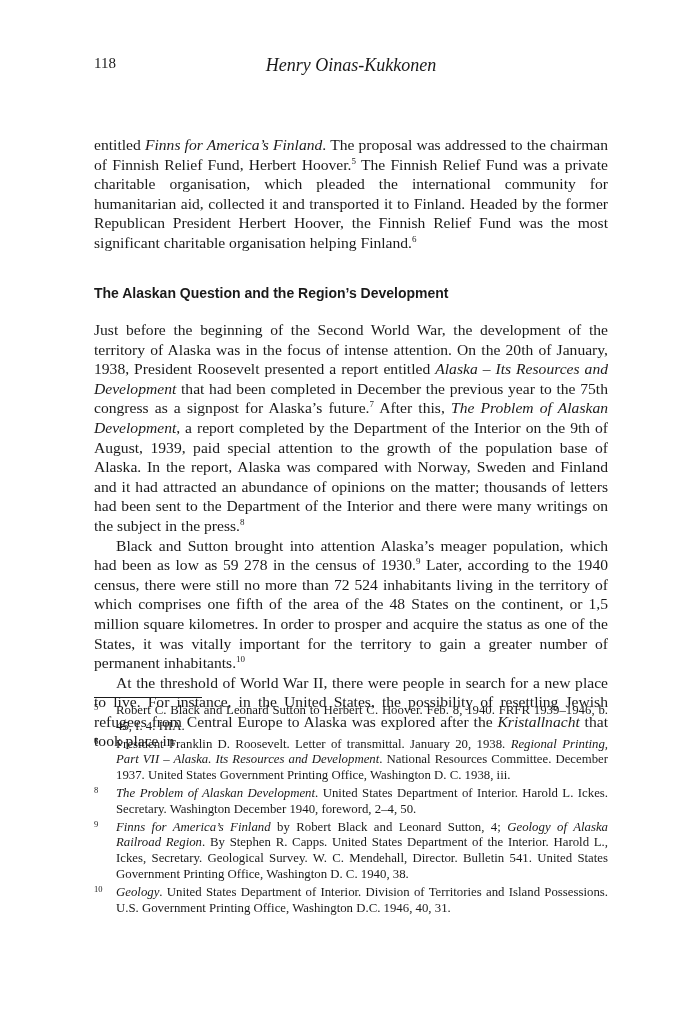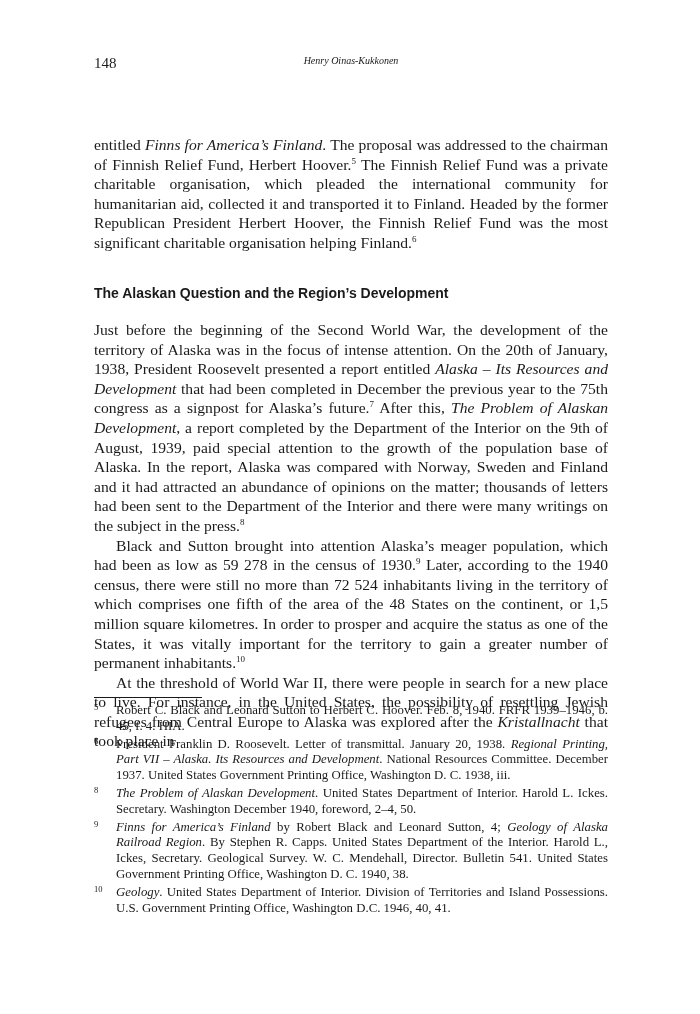--- a/index.html
+++ b/index.html
@@ -28,21 +28,21 @@
       left: 0;
       top: 0;
     }
     .running-head {
       position: absolute;
       left: 0;
       right: 0;
       top: 0;
       text-align: center;
       font-style: italic;
-      font-size: 10px;
+      font-size: 18px;
     }
     .body-text {
       position: absolute;
       left: 94px;
       width: 514px;
       font-size: 15.6px;
       line-height: 19.6px;
       text-align: justify;
     }
     .body-text p {
@@ -98,21 +98,21 @@
       left: 0;
       top: -3px;
       font-size: 8.5px;
     }
     em { }
   </style>
 </head>
 <body>
 
 <div class="page-header">
-  <span class="page-number">148</span>
+  <span class="page-number">118</span>
   <span class="running-head">Henry Oinas-Kukkonen</span>
 </div>
 
 <div class="body-text" id="para-intro">
   <p><span>entitled </span><em>Finns for America’s Finland</em><span>. The proposal was addressed to the chairman of Finnish Relief Fund, Herbert Hoover.</span><sup>5</sup><span> The Finnish Relief Fund was a private charitable organisation, which pleaded the international community for humanitarian aid, collected it and transported it to Finland. Headed by the former Republican President Herbert Hoover, the Finnish Relief Fund was the most significant charitable organisation helping Finland.</span><sup>6</sup></p>
 </div>
 
 <h2 class="section-heading">The Alaskan Question and the Region’s Development</h2>
 
 <div class="body-text" id="section-body">
@@ -138,15 +138,15 @@
   <div class="footnote">
     <span class="fn-num">8</span>
     <span><em>The Problem of Alaskan Development</em><span>. United States Department of Interior. Harold L. Ickes. Secretary. Washington December 1940, foreword, 2–4, 50.</span></span>
   </div>
   <div class="footnote">
     <span class="fn-num">9</span>
     <span><em>Finns for America’s Finland</em><span> by Robert Black and Leonard Sutton, 4; </span><em>Geology of Alaska Railroad Region</em><span>. By Stephen R. Capps. United States Department of the Interior. Harold L., Ickes, Secretary. Geological Survey. W. C. Mendehall, Director. Bulletin 541. United States Government Printing Office, Washington D. C. 1940, 38.</span></span>
   </div>
   <div class="footnote">
     <span class="fn-num">10</span>
-    <span><em>Geology</em><span>. United States Department of Interior. Division of Territories and Island Possessions. U.S. Government Printing Office, Washington D.C. 1946, 40, 41.</span></span>
+    <span><em>Geology</em><span>. United States Department of Interior. Division of Territories and Island Possessions. U.S. Government Printing Office, Washington D.C. 1946, 40, 31.</span></span>
   </div>
 </div>
 
 </body></html>

